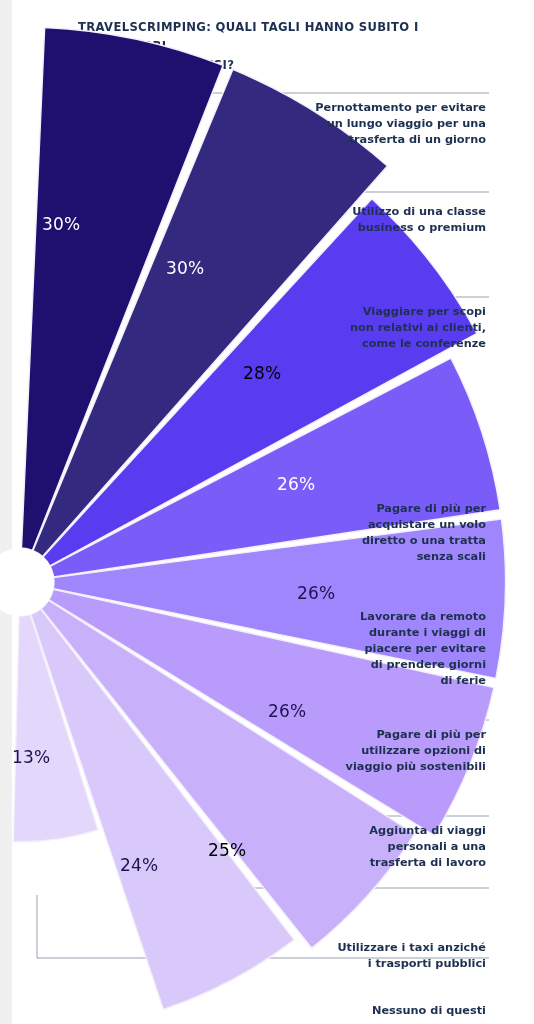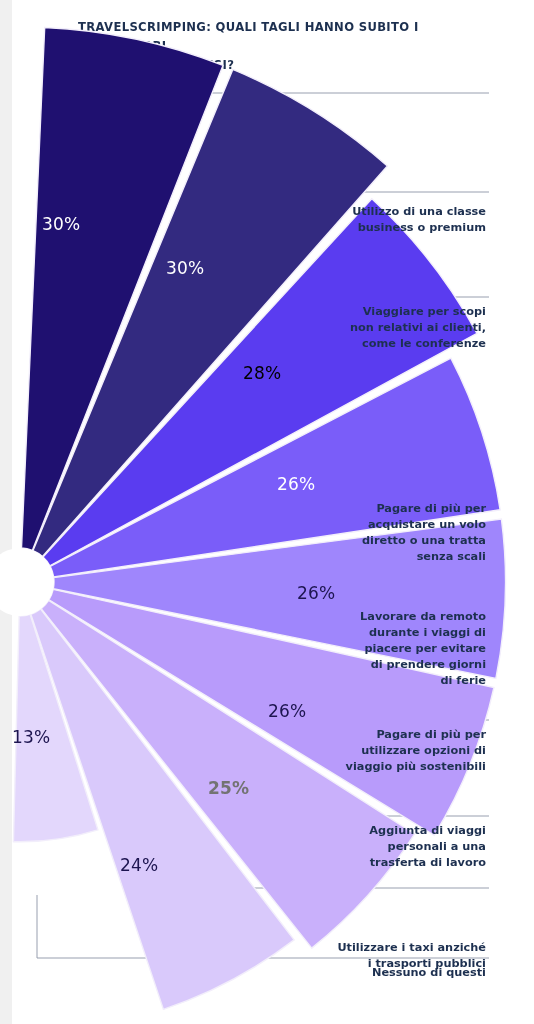--- a/index.html
+++ b/index.html
@@ -107,20 +107,23 @@
         <path d="M 50.17205720001563 566.3268712657942 L 450.8688089955174 358.1815753505485 A 485.53333333333336 485.53333333333336 0 0 1 500.1373580237485 509.81457759524733 L 53.62214095731316 576.9451372475046 A 34 34 0 0 0 50.17205720001563 566.3268712657942 Z" fill="#7a5df9" stroke="#f2eefb" stroke-width="1.4"></path>
         <path d="M 53.71298524081972 577.591527911819 L 501.43465001743147 519.0452897681906 A 485.53333333333336 485.53333333333336 0 0 1 495.87040081545564 678.3845392452305 L 53.32334263571089 588.7494322415306 A 34 34 0 0 0 53.71298524081972 577.591527911819 Z" fill="#9f86fc" stroke="#f2eefb" stroke-width="1.4"></path>
         <path d="M 53.187629710909434 589.3879113537969 L 493.9323670285362 687.5022713523587 A 485.53333333333336 485.53333333333336 0 0 1 434.20645016968393 835.3291029779384 L 49.00525739208277 599.739646096217 A 34 34 0 0 0 53.187629710909434 589.3879113537969 Z" fill="#b89bfb" stroke="#f2eefb" stroke-width="1.4"></path>
         <path d="M 48.65935624061381 600.2932036525478 L 414.6280964700206 833.89024049023 A 468.1666666666667 468.1666666666667 0 0 1 311.76022788336434 948.1365827163752 L 41.18871003496131 608.5901968224067 A 34 34 0 0 0 48.65935624061381 600.2932036525478 Z" fill="#c9b0fb" stroke="#f2eefb" stroke-width="1.4"></path>
         <path d="M 40.67434144064931 608.9920656118692 L 294.11744474837377 939.8830346420773 A 450.8 450.8 0 0 1 163.41395247747442 1009.3793142336076 L 30.81649153556817 614.233577382304 A 34 34 0 0 0 40.67434144064931 608.9920656118692 Z" fill="#d9c9fb" stroke="#f2eefb" stroke-width="1.4"></path>
         <path d="M 30.195695942159112 614.4352860979373 L 97.89711615416272 829.8119456482596 A 259.76666666666665 259.76666666666665 0 0 1 13.4267154552976 841.6834862701237 L 19.139644522571995 615.9891127929586 A 34 34 0 0 0 30.195695942159112 614.4352860979373 Z" fill="#e3d7fc" stroke="#f2eefb" stroke-width="1.4"></path>
       </g>
     <circle id="hub" cx="20" cy="582" r="34" fill="#ffffff"></circle>
   </svg>
 
+  <div class="cat-label" style="top:100px;">Pernottamento per evitare
+un lungo viaggio per una
+trasferta di un giorno</div>
   <div class="cat-label" style="top:304px;">Viaggiare per scopi
 non relativi ai clienti,
 come le conferenze</div>
   <div class="cat-label" style="top:204px;">Utilizzo di una classe
 business o premium</div>
   <div class="cat-label" style="top:501px;">Pagare di più per
 acquistare un volo
 diretto o una tratta
 senza scali</div>
   <div class="cat-label" style="top:609px;">Lavorare da remoto
@@ -129,25 +132,25 @@
 di prendere giorni
 di ferie</div>
   <div class="cat-label" style="top:727px;">Pagare di più per
 utilizzare opzioni di
 viaggio più sostenibili</div>
   <div class="cat-label" style="top:823px;">Aggiunta di viaggi
 personali a una
 trasferta di lavoro</div>
   <div class="cat-label" style="top:895px;margin-top:45px;">Utilizzare i taxi anziché
 i trasporti pubblici</div>
-  <div class="cat-label" style="top:965px;">Nessuno di questi</div>
+  <div class="cat-label" style="top:1003px;">Nessuno di questi</div>
 
   <div class="pct-label" style="left:42px;  top:214px; color:#ffffff;">30%</div>
   <div class="pct-label" style="left:166px; top:258px; color:#ffffff;">30%</div>
   <div class="pct-label" style="left:243px; top:363px; color:#000000;">28%</div>
   <div class="pct-label" style="left:277px; top:474px; color:#ffffff;">26%</div>
   <div class="pct-label" style="left:297px; top:583px; color:#1d1550;">26%</div>
   <div class="pct-label" style="left:268px; top:701px; color:#1d1550;">26%</div>
-  <div class="pct-label" style="left:208px; top:778px; color:#737373;font-weight:bold;">25%</div>
+  <div class="pct-label" style="left:208px; top:840px; color:#000000;">25%</div>
   <div class="pct-label" style="left:120px; top:855px; color:#1d1550;">24%</div>
-  <div class="pct-label" style="left:12px;  top:727px; color:#1d1550;">13%</div>
+  <div class="pct-label" style="left:12px;  top:747px; color:#1d1550;">13%</div>
 
 </div>
 
 </body></html>

